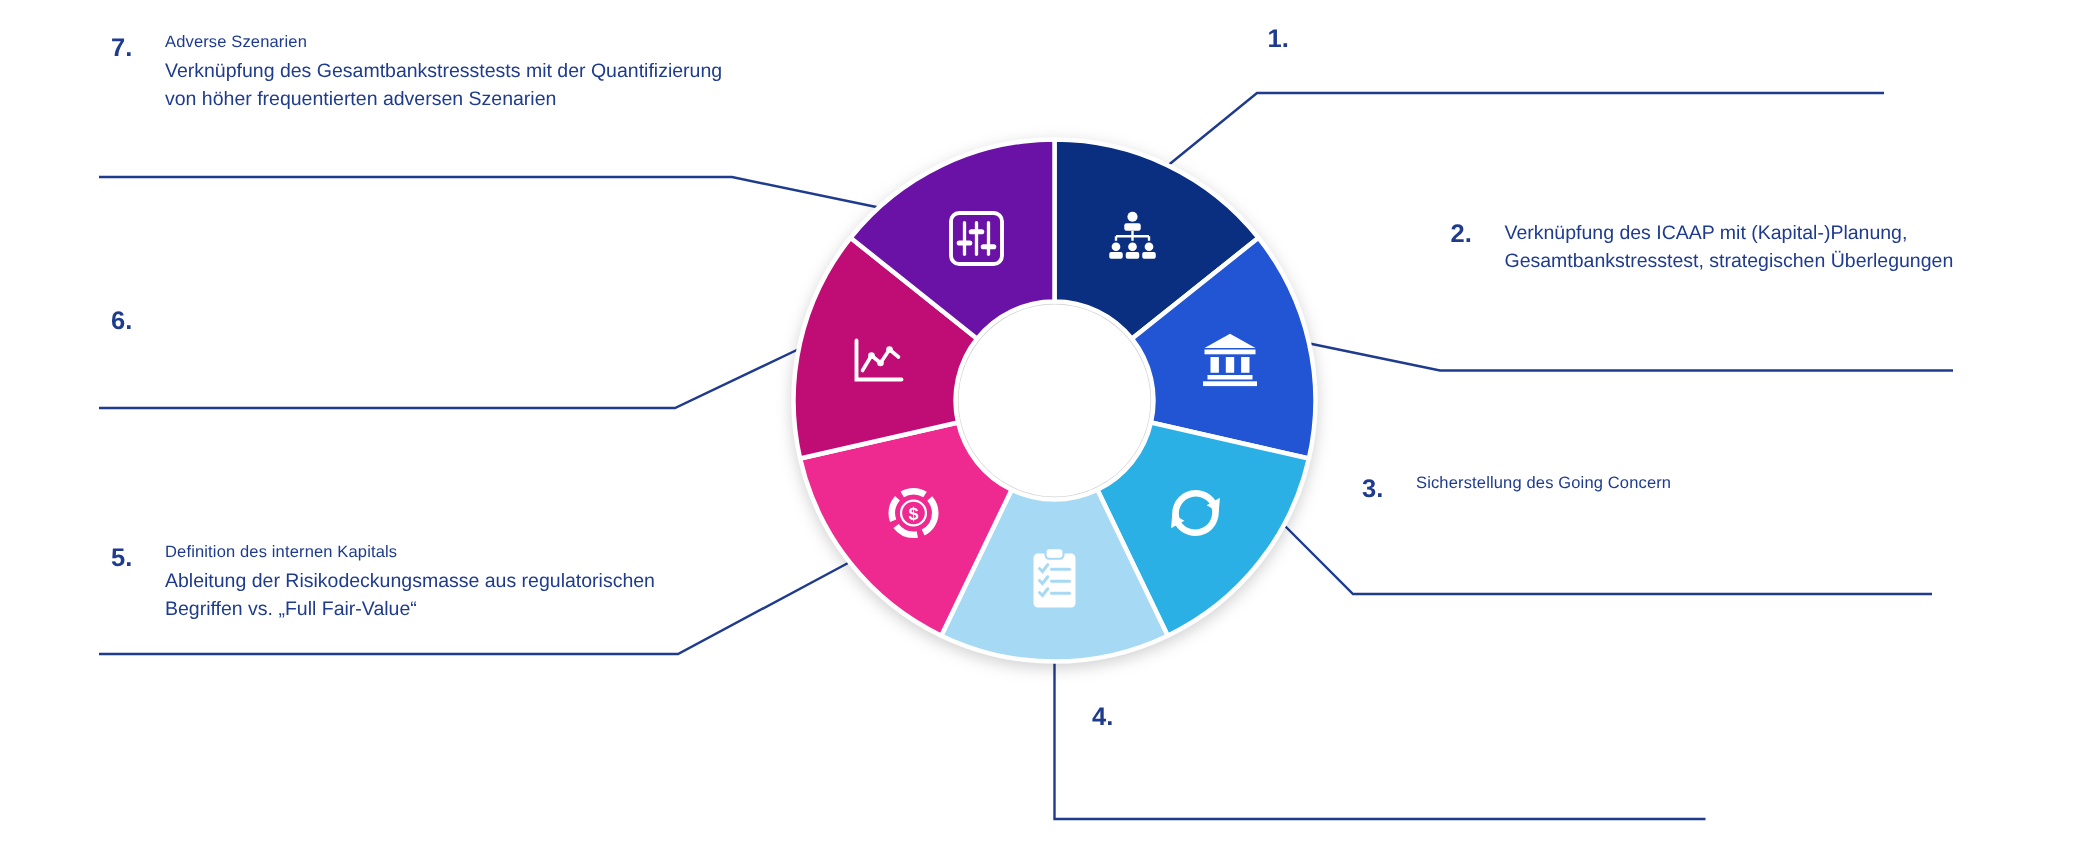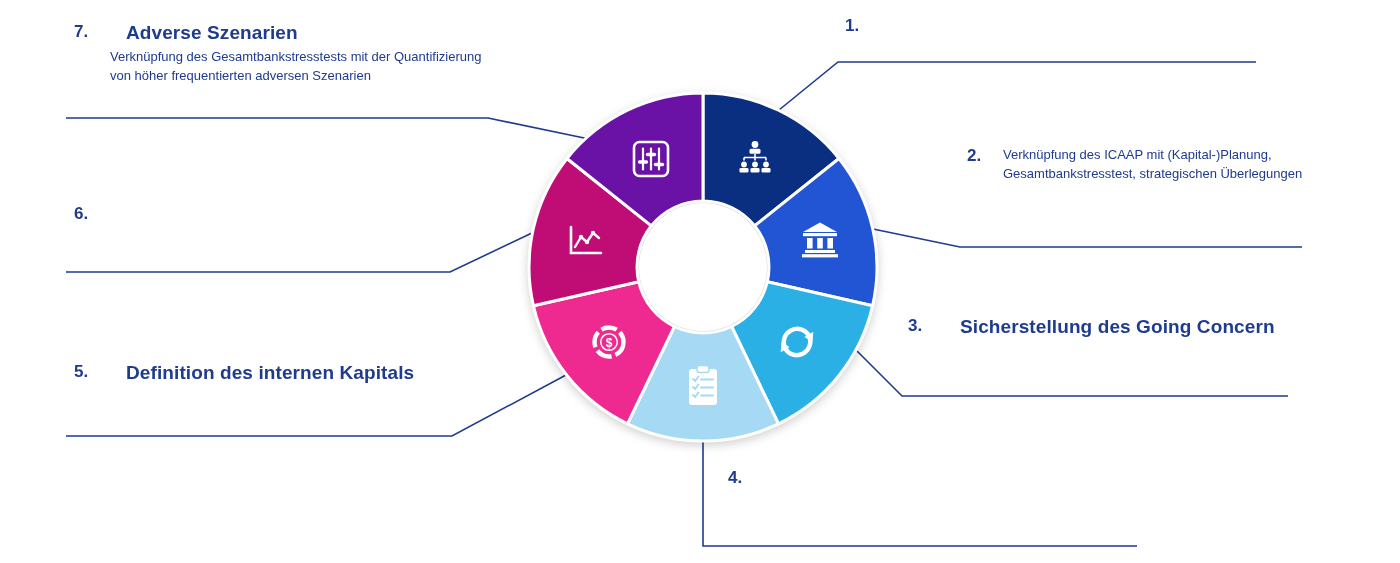--- a/index.html
+++ b/index.html
@@ -8,21 +8,21 @@
     width:1400px;height:563px;
     background:#ffffff;
     overflow:hidden;
     font-family:"Liberation Sans", sans-serif;
     color:#1e3b8e;
   }
   svg.layer{position:absolute;left:0;top:0;pointer-events:none;}
   #donut-layer{filter:drop-shadow(0 3px 5px rgba(0,0,0,0.18));}
   .label{position:absolute;display:flex;gap:10px;}
   .num{font-weight:bold;font-size:17px;width:26px;flex:0 0 26px;}
-  .title{display:block;font-weight:bold;font-size:19px;margin-bottom:4px;letter-spacing:.1px;margin-left:16px;}
+  .title{display:block;font-weight:normal;font-size:11px;margin-bottom:4px;letter-spacing:.1px;}
   .desc{display:block;font-size:13px;line-height:1.45;}
 </style>
 </head>
 <body>
 
 <div id="page" style="color: rgb(30, 59, 142);">
 
   <svg class="layer" width="1400" height="563">
     <polyline class="connector" points="1256,62 838,62 779,110" fill="none" stroke-width="1.6" stroke="#1e3b8e"></polyline>
     <polyline class="connector" points="1302,247 960,247 873,229" fill="none" stroke-width="1.6" stroke="#1e3b8e"></polyline>
@@ -143,20 +143,21 @@
   <div class="label" style="left:728px;top:468px;">
     <span class="num">4.</span>
     <span>
     </span>
   </div>
 
   <div class="label" style="left:74px;top:362px;">
     <span class="num">5.</span>
     <span>
       <span class="title">Definition des internen Kapitals</span>
+      <span class="desc" style="width:340px">Ableitung der Risikodeckungsmasse aus regulatorischen Begriffen vs. „Full Fair-Value“</span>
     </span>
   </div>
 
   <div class="label" style="left:74px;top:204px;">
     <span class="num">6.</span>
   </div>
 
   <div class="label" style="left:74px;top:22px;">
     <span class="num">7.</span>
     <span>

